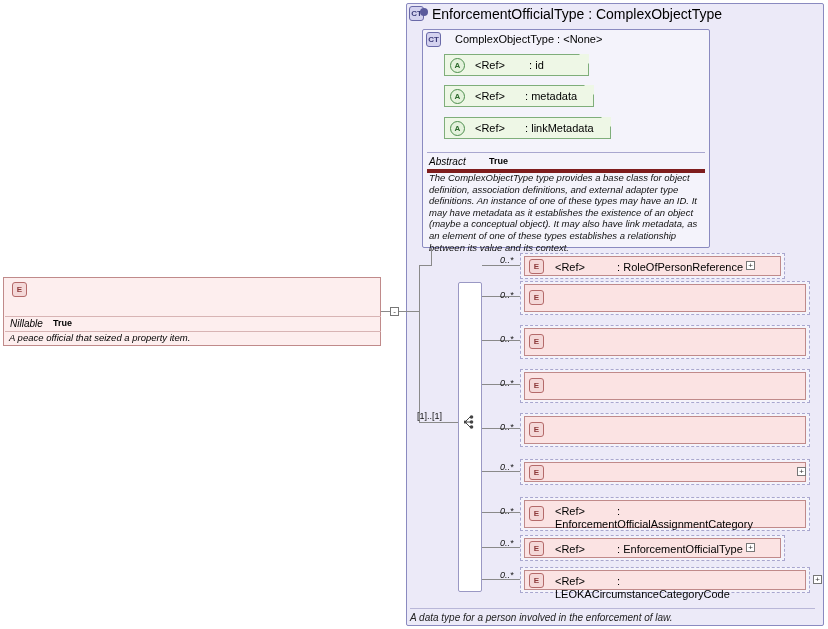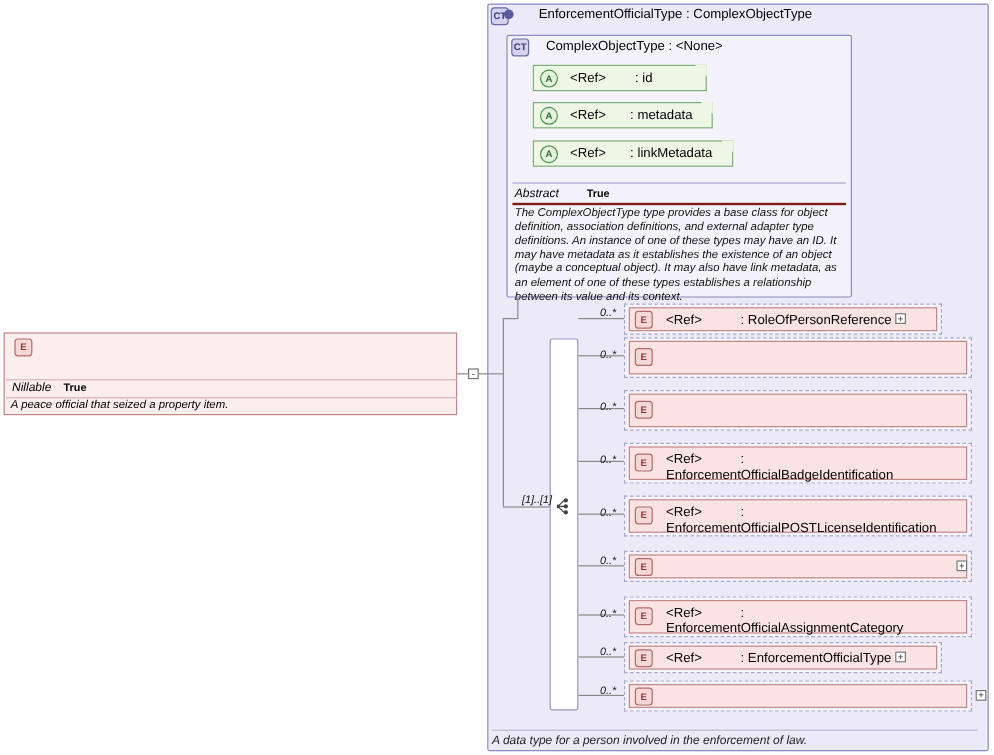--- a/index.html
+++ b/index.html
@@ -30,24 +30,23 @@
   #ct-outer {
     left: 406px; top: 3px;
     width: 418px; height: 623px;
     border: 1px solid #8a8ac0;
     background: #eceaf8;
     border-radius: 2px;
   }
   #ct-outer-title {
     position: absolute;
     left: 432px; top: 6px;
-    font-size: 11px;
+    font-size: 14px;
     color: #000;
     white-space: nowrap;
-    margin-left: 17px;
   }
   #ct-outer-footer {
     position: absolute;
     left: 410px; top: 608px;
     width: 405px;
     font-size: 10px;
     font-style: italic;
     color: #222;
     border-top: 1px solid #b9b7d8;
     padding-top: 3px;
@@ -127,21 +126,21 @@
     width: 278px; height: 92px;
     background: #f4f3fb;
     border-top: 1px solid #a9a7cf;
     box-sizing: border-box;
   }
   #abstract-row {
     position: absolute;
     left: 0; top: 2px;
     width: 278px;
     height: 14px;
-    border-bottom: 2px solid #7f1d1d;
+    border-bottom: 4px solid #7f1d1d;
   }
   #abstract-label {
     position: absolute;
     left: 2px; top: 1px;
     font-style: italic;
     font-size: 10px;
   }
   #abstract-value {
     position: absolute;
     left: 62px; top: 1px;
@@ -202,23 +201,22 @@
   #seq-bar {
     position: absolute;
     left: 458px; top: 282px;
     width: 24px; height: 310px;
     border: 1px solid #9a98c4;
     background: #ffffff;
     border-radius: 2px;
   }
   #seq-card {
     position: absolute;
-    left: 435px; top: 411px;
+    left: 417px; top: 411px;
     font-size: 9px;
-    font-style: italic;
     color: #111;
   }
   #seq-icon {
     position: absolute;
     left: 464px; top: 414px;
     width: 14px; height: 16px;
   }
   
   .el-row {
     position: absolute;
@@ -381,37 +379,27 @@
   <div class="el-outline" style="left:520px; top:325px; width:290px; height:34px;"></div>
   <div class="el-row" style="left:524px; top:328px; width:282px; height:28px;">
     <div class="badge badge-e" style="left:4px; top:5px;">E</div>
   </div>
 
   <div class="conn hline" style="left:482px; top:384px; width:38px;"></div>
   <div class="card" style="left:500px; top:378px;">0..*</div>
   <div class="el-outline" style="left:520px; top:369px; width:290px; height:34px;"></div>
   <div class="el-row" style="left:524px; top:372px; width:282px; height:28px;">
     <div class="badge badge-e" style="left:4px; top:5px;">E</div>
-    <div class="el-label">
-      <span>&lt;Ref&gt;</span>
-      <span style="display:inline-block;width:26px;"></span>
-      <span>: EnforcementOfficialBadgeIdentification</span>
-    </div>
   </div>
 
   <div class="conn hline" style="left:482px; top:428px; width:38px;"></div>
   <div class="card" style="left:500px; top:422px;">0..*</div>
   <div class="el-outline" style="left:520px; top:413px; width:290px; height:34px;"></div>
   <div class="el-row" style="left:524px; top:416px; width:282px; height:28px;">
     <div class="badge badge-e" style="left:4px; top:5px;">E</div>
-    <div class="el-label">
-      <span>&lt;Ref&gt;</span>
-      <span style="display:inline-block;width:26px;"></span>
-      <span>: EnforcementOfficialPOSTLicenseIdentification</span>
-    </div>
   </div>
 
   <div class="conn hline" style="left:482px; top:471px; width:38px;"></div>
   <div class="card" style="left:500px; top:462px;">0..*</div>
   <div class="el-outline" style="left:520px; top:459px; width:290px; height:26px;"></div>
   <div class="el-row" style="left:524px; top:462px; width:282px; height:20px;">
     <div class="badge badge-e" style="left:4px; top:2px;">E</div>
   </div>
   <div class="plus" style="left:797px; top:467px;">+</div>
 
@@ -438,18 +426,23 @@
       <span>: EnforcementOfficialType</span>
     </div>
   </div>
   <div class="plus" style="left:746px; top:543px;">+</div>
 
   <div class="conn hline" style="left:482px; top:579px; width:38px;"></div>
   <div class="card" style="left:500px; top:570px;">0..*</div>
   <div class="el-outline" style="left:520px; top:567px; width:290px; height:26px;"></div>
   <div class="el-row" style="left:524px; top:570px; width:282px; height:20px;">
     <div class="badge badge-e" style="left:4px; top:2px;">E</div>
+    <div class="el-label">
+      <span>&lt;Ref&gt;</span>
+      <span style="display:inline-block;width:26px;"></span>
+      <span>: LEOKACircumstanceCategoryCode</span>
+    </div>
   </div>
   <div class="plus" style="left:813px; top:575px;">+</div>
 
   <div id="ct-outer-footer">A data type for a person involved in the enforcement of law.</div>
 
 </div>
 
 </body></html>

